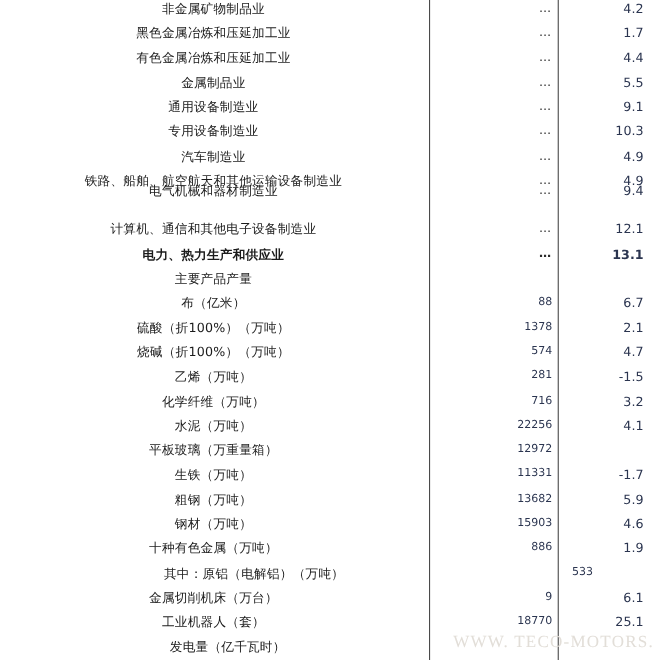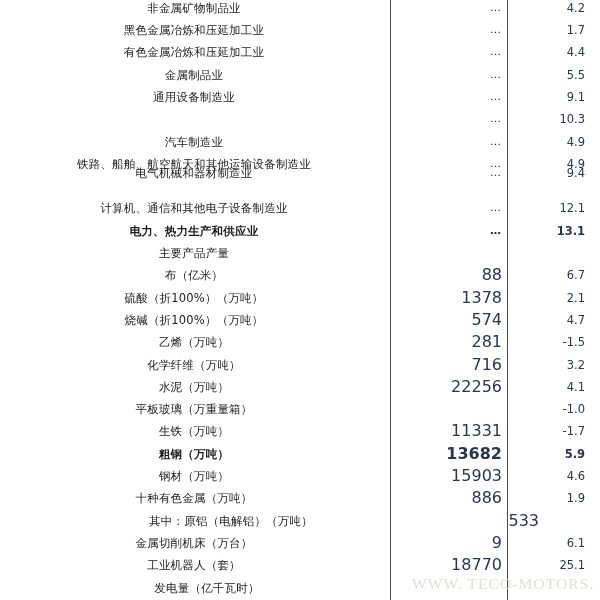--- a/index.html
+++ b/index.html
@@ -59,21 +59,21 @@
     letter-spacing: 0.2px;
     white-space: nowrap;
     overflow: hidden;
   }
 
   .cell-value {
     position: absolute;
     left: 392px;
     width: 110px;
     text-align: right;
-    font-size: 16px;
+    font-size: 10px;
     color: #2b3550;
     white-space: nowrap;
   }
 
   .cell-rate {
     position: absolute;
     left: 509px;
     width: 76px;
     text-align: right;
     font-size: 11.5px;
@@ -130,20 +130,21 @@
         <div class="cell-label">金属制品业</div>
         <div class="cell-value dots">…</div>
         <div class="cell-rate">5.5</div>
       </div>
       <div class="row" style="top: 85.9px;">
         <div class="cell-label">通用设备制造业</div>
         <div class="cell-value dots">…</div>
         <div class="cell-rate">9.1</div>
       </div>
       <div class="row" style="top: 108.2px;">
+        <div class="cell-label">专用设备制造业</div>
         <div class="cell-value dots">…</div>
         <div class="cell-rate">10.3</div>
       </div>
       <div class="row" style="top: 130.5px;">
         <div class="cell-label">汽车制造业</div>
         <div class="cell-value dots">…</div>
         <div class="cell-rate">4.9</div>
       </div>
       <div class="row" style="top: 152.8px;">
         <div class="cell-label">铁路、船舶、航空航天和其他运输设备制造业</div>
@@ -195,28 +196,28 @@
         <div class="cell-value">716</div>
         <div class="cell-rate">3.2</div>
       </div>
       <div class="row" style="top: 375.8px;">
         <div class="cell-label">水泥（万吨）</div>
         <div class="cell-value">22256</div>
         <div class="cell-rate">4.1</div>
       </div>
       <div class="row" style="top: 398.1px;">
         <div class="cell-label">平板玻璃（万重量箱）</div>
-        <div class="cell-rate">-1.0</div>
+        <div class="cell-value">12972</div>
       </div>
       <div class="row" style="top: 420.4px;">
         <div class="cell-label">生铁（万吨）</div>
         <div class="cell-value">11331</div>
         <div class="cell-rate">-1.7</div>
       </div>
-      <div class="row" style="top: 442.7px; font-weight: bold;">
+      <div class="row" style="top: 442.7px;">
         <div class="cell-label">粗钢（万吨）</div>
         <div class="cell-value">13682</div>
         <div class="cell-rate">5.9</div>
       </div>
       <div class="row" style="top: 465px;">
         <div class="cell-label">钢材（万吨）</div>
         <div class="cell-value">15903</div>
         <div class="cell-rate">4.6</div>
       </div>
       <div class="row" style="top: 487.3px;">

